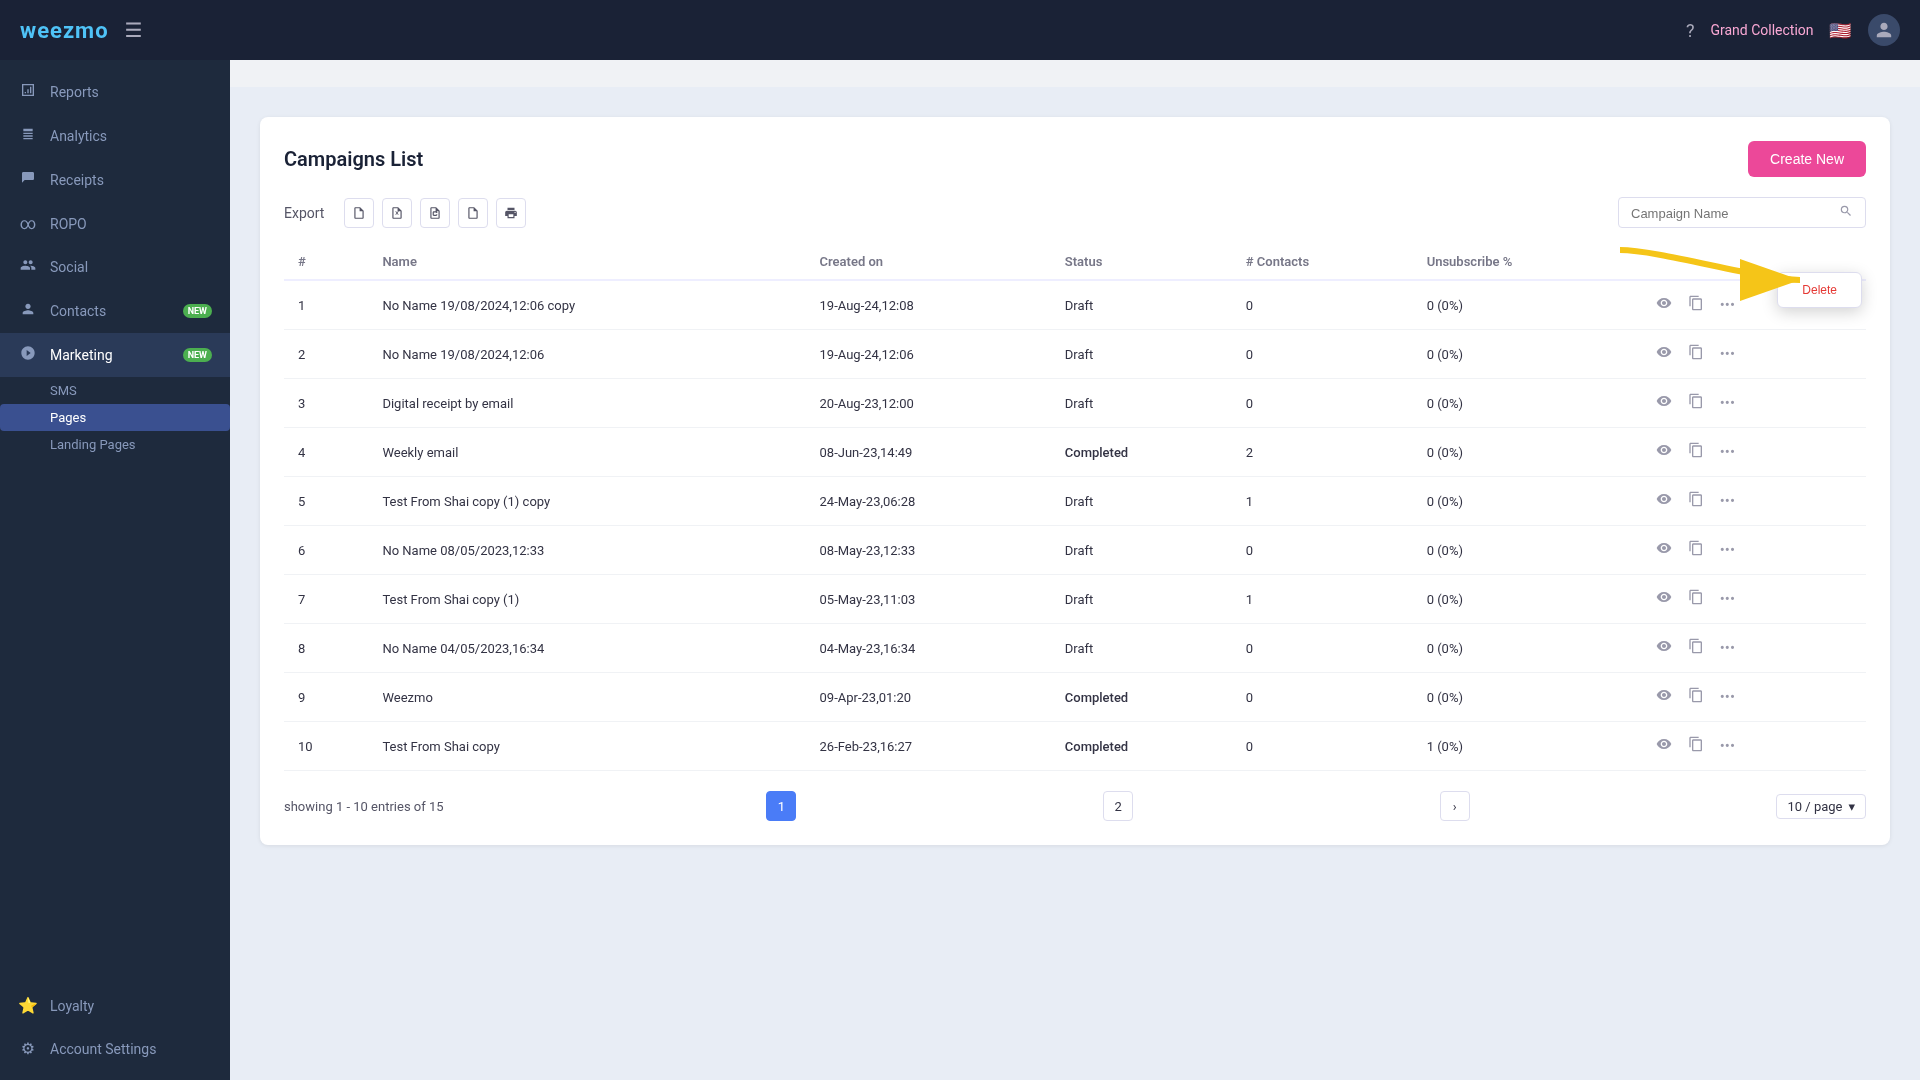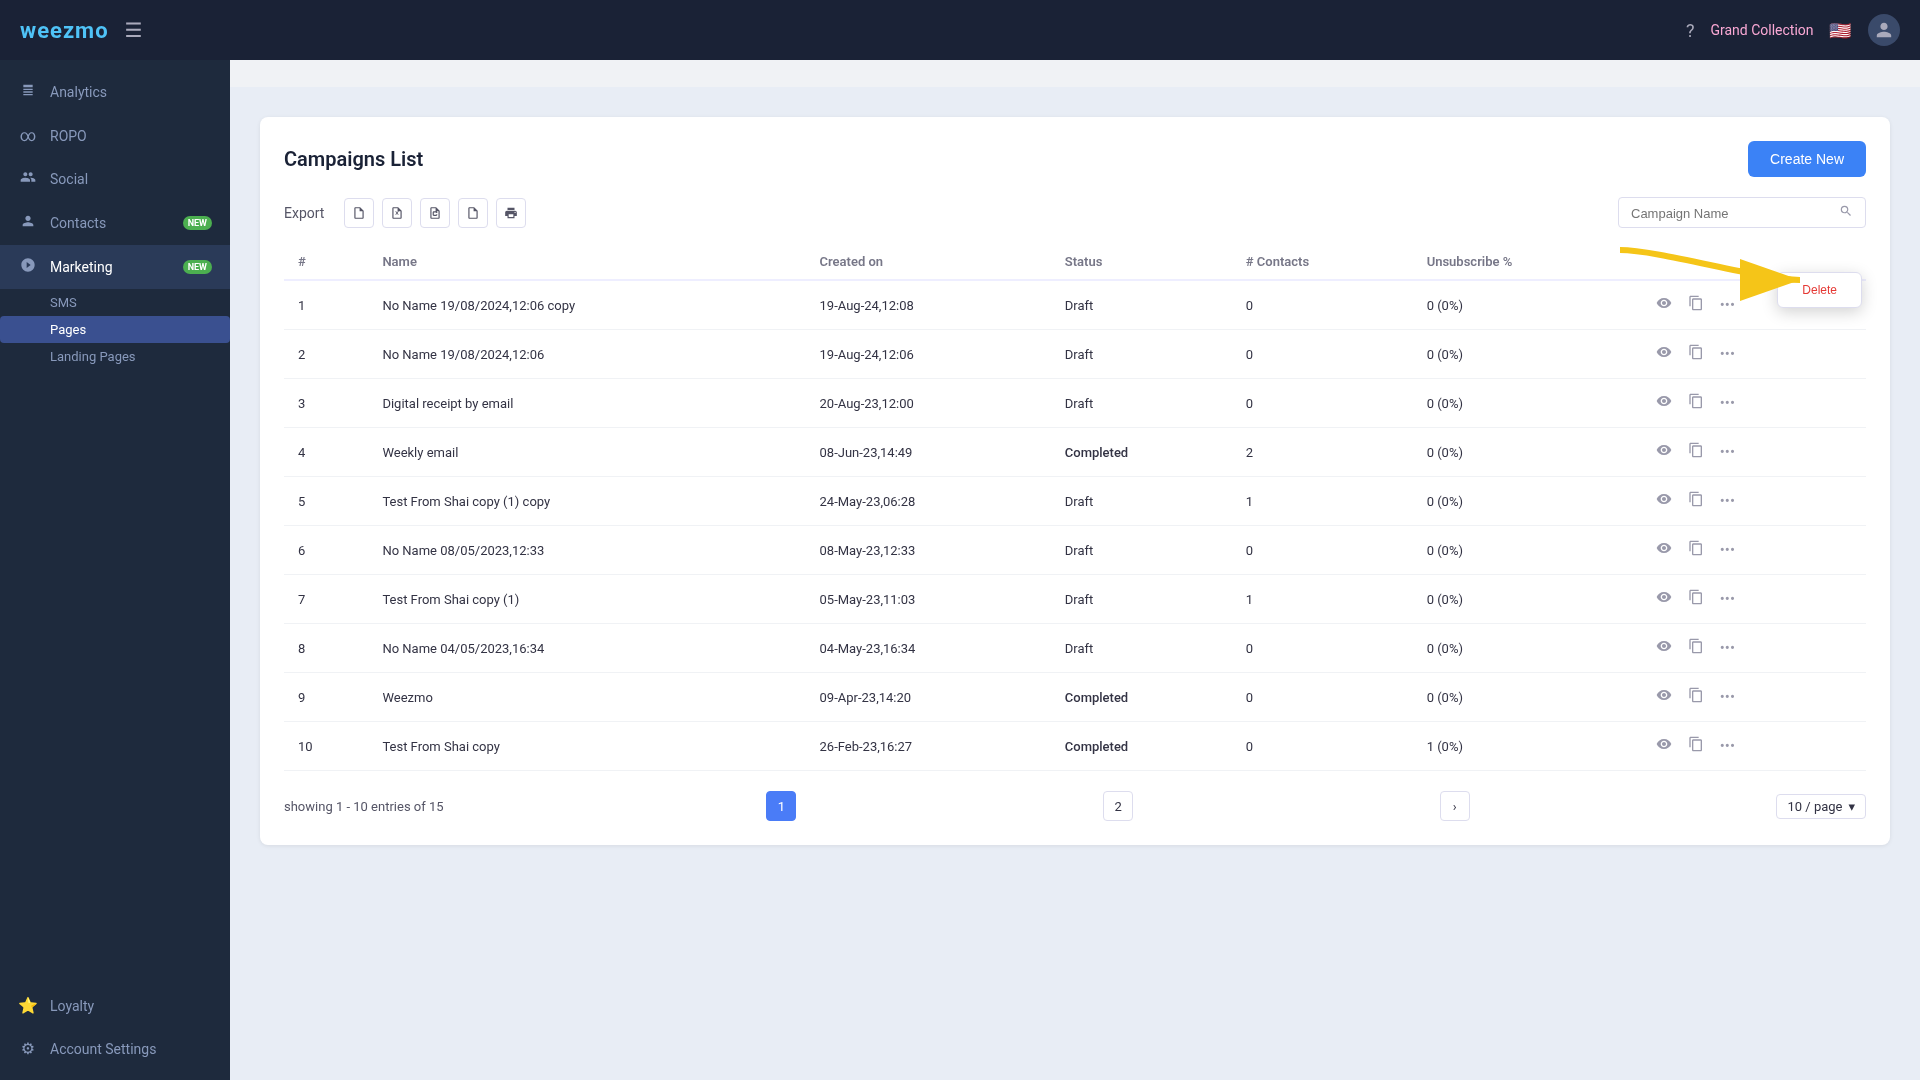--- a/index.html
+++ b/index.html
@@ -130,21 +130,21 @@
       align-items: center;
       justify-content: space-between;
       margin-bottom: 20px;
     }
     .panel-title {
       font-size: 20px;
       font-weight: 600;
       color: #1a2236;
     }
     .create-new-btn {
-      background: #3b82f6;
+      background: #ec4899;
       color: #fff;
       border: none;
       padding: 10px 22px;
       border-radius: 6px;
       font-size: 14px;
       cursor: pointer;
       font-weight: 500;
       text-align: right;
     }
 
@@ -316,24 +316,40 @@
           <path d="M12 12c2.7 0 4.8-2.1 4.8-4.8S14.7 2.4 12 2.4 7.2 4.5 7.2 7.2 9.3 12 12 12zm0 2.4c-3.2 0-9.6 1.6-9.6 4.8v2.4h19.2v-2.4c0-3.2-6.4-4.8-9.6-4.8z"></path>
         </svg>
     </div>
   </div>
 </nav>
 
 <aside class="sidebar">
   <div class="sidebar-item">
     <span class="sidebar-icon">
       <svg width="16" height="16" viewBox="0 0 24 24" fill="#8899bb">
+          <path d="M3 3h18v18H3zm2 2v14h14V5zm2 10h2v2H7zm4-4h2v6h-2zm4-4h2v10h-2z"></path>
+        </svg>
+    </span>
+    <span class="sidebar-label">Reports</span>
+  </div>
+  <div class="sidebar-item">
+    <span class="sidebar-icon">
+      <svg width="16" height="16" viewBox="0 0 24 24" fill="#8899bb">
           <path d="M5 20h14v-2H5v2zm0-4h14v-2H5v2zm0-4h14v-2H5v2zm0-4h14V6H5v2zm0-4v2h14V4H5z"></path>
         </svg>
     </span>
     <span class="sidebar-label">Analytics</span>
+  </div>
+  <div class="sidebar-item">
+    <span class="sidebar-icon">
+      <svg width="16" height="16" viewBox="0 0 24 24" fill="#8899bb">
+          <path d="M19 3H5c-1.1 0-2 .9-2 2v14l4-4h12c1.1 0 2-.9 2-2V5c0-1.1-.9-2-2-2z"></path>
+        </svg>
+    </span>
+    <span class="sidebar-label">Receipts</span>
   </div>
   <div class="sidebar-item">
     <span class="sidebar-icon">∞</span>
     <span class="sidebar-label">ROPO</span>
   </div>
   <div class="sidebar-item">
     <span class="sidebar-icon">
       <svg width="16" height="16" viewBox="0 0 24 24" fill="#8899bb">
           <path d="M16 11c1.66 0 2.99-1.34 2.99-3S17.66 5 16 5c-1.66 0-3 1.34-3 3s1.34 3 3 3zm-8 0c1.66 0 2.99-1.34 2.99-3S9.66 5 8 5C6.34 5 5 6.34 5 8s1.34 3 3 3zm0 2c-2.33 0-7 1.17-7 3.5V19h14v-2.5c0-2.33-4.67-3.5-7-3.5zm8 0c-.29 0-.62.02-.97.05 1.16.84 1.97 1.97 1.97 3.45V19h6v-2.5c0-2.33-4.67-3.5-7-3.5z"></path>
         </svg>
@@ -622,21 +638,21 @@
                     <path d="M16 1H4c-1.1 0-2 .9-2 2v14h2V3h12V1zm3 4H8c-1.1 0-2 .9-2 2v14c0 1.1.9 2 2 2h11c1.1 0 2-.9 2-2V7c0-1.1-.9-2-2-2zm0 16H8V7h11v14z"></path>
                   </svg>
           </span>
           <span class="row-action-btn" title="More">•••</span>
         </div>
       </td>
     </tr>
           <tr>
       <td>9</td>
       <td>Weezmo</td>
-      <td>09-Apr-23,14:20</td>
+      <td>09-Apr-23,01:20</td>
       <td class="status-completed">Completed</td>
       <td>0</td>
       <td>0 (0%)</td>
       <td>
         <div class="row-actions">
           <span class="row-action-btn" title="View">
             <svg width="16" height="16" viewBox="0 0 24 24" fill="#99a">
                     <path d="M12 4.5C7 4.5 2.73 7.61 1 12c1.73 4.39 6 7.5 11 7.5s9.27-3.11 11-7.5c-1.73-4.39-6-7.5-11-7.5zM12 17c-2.76 0-5-2.24-5-5s2.24-5 5-5 5 2.24 5 5-2.24 5-5 5zm0-8c-1.66 0-3 1.34-3 3s1.34 3 3 3 3-1.34 3-3-1.34-3-3-3z"></path>
                   </svg>
           </span>

